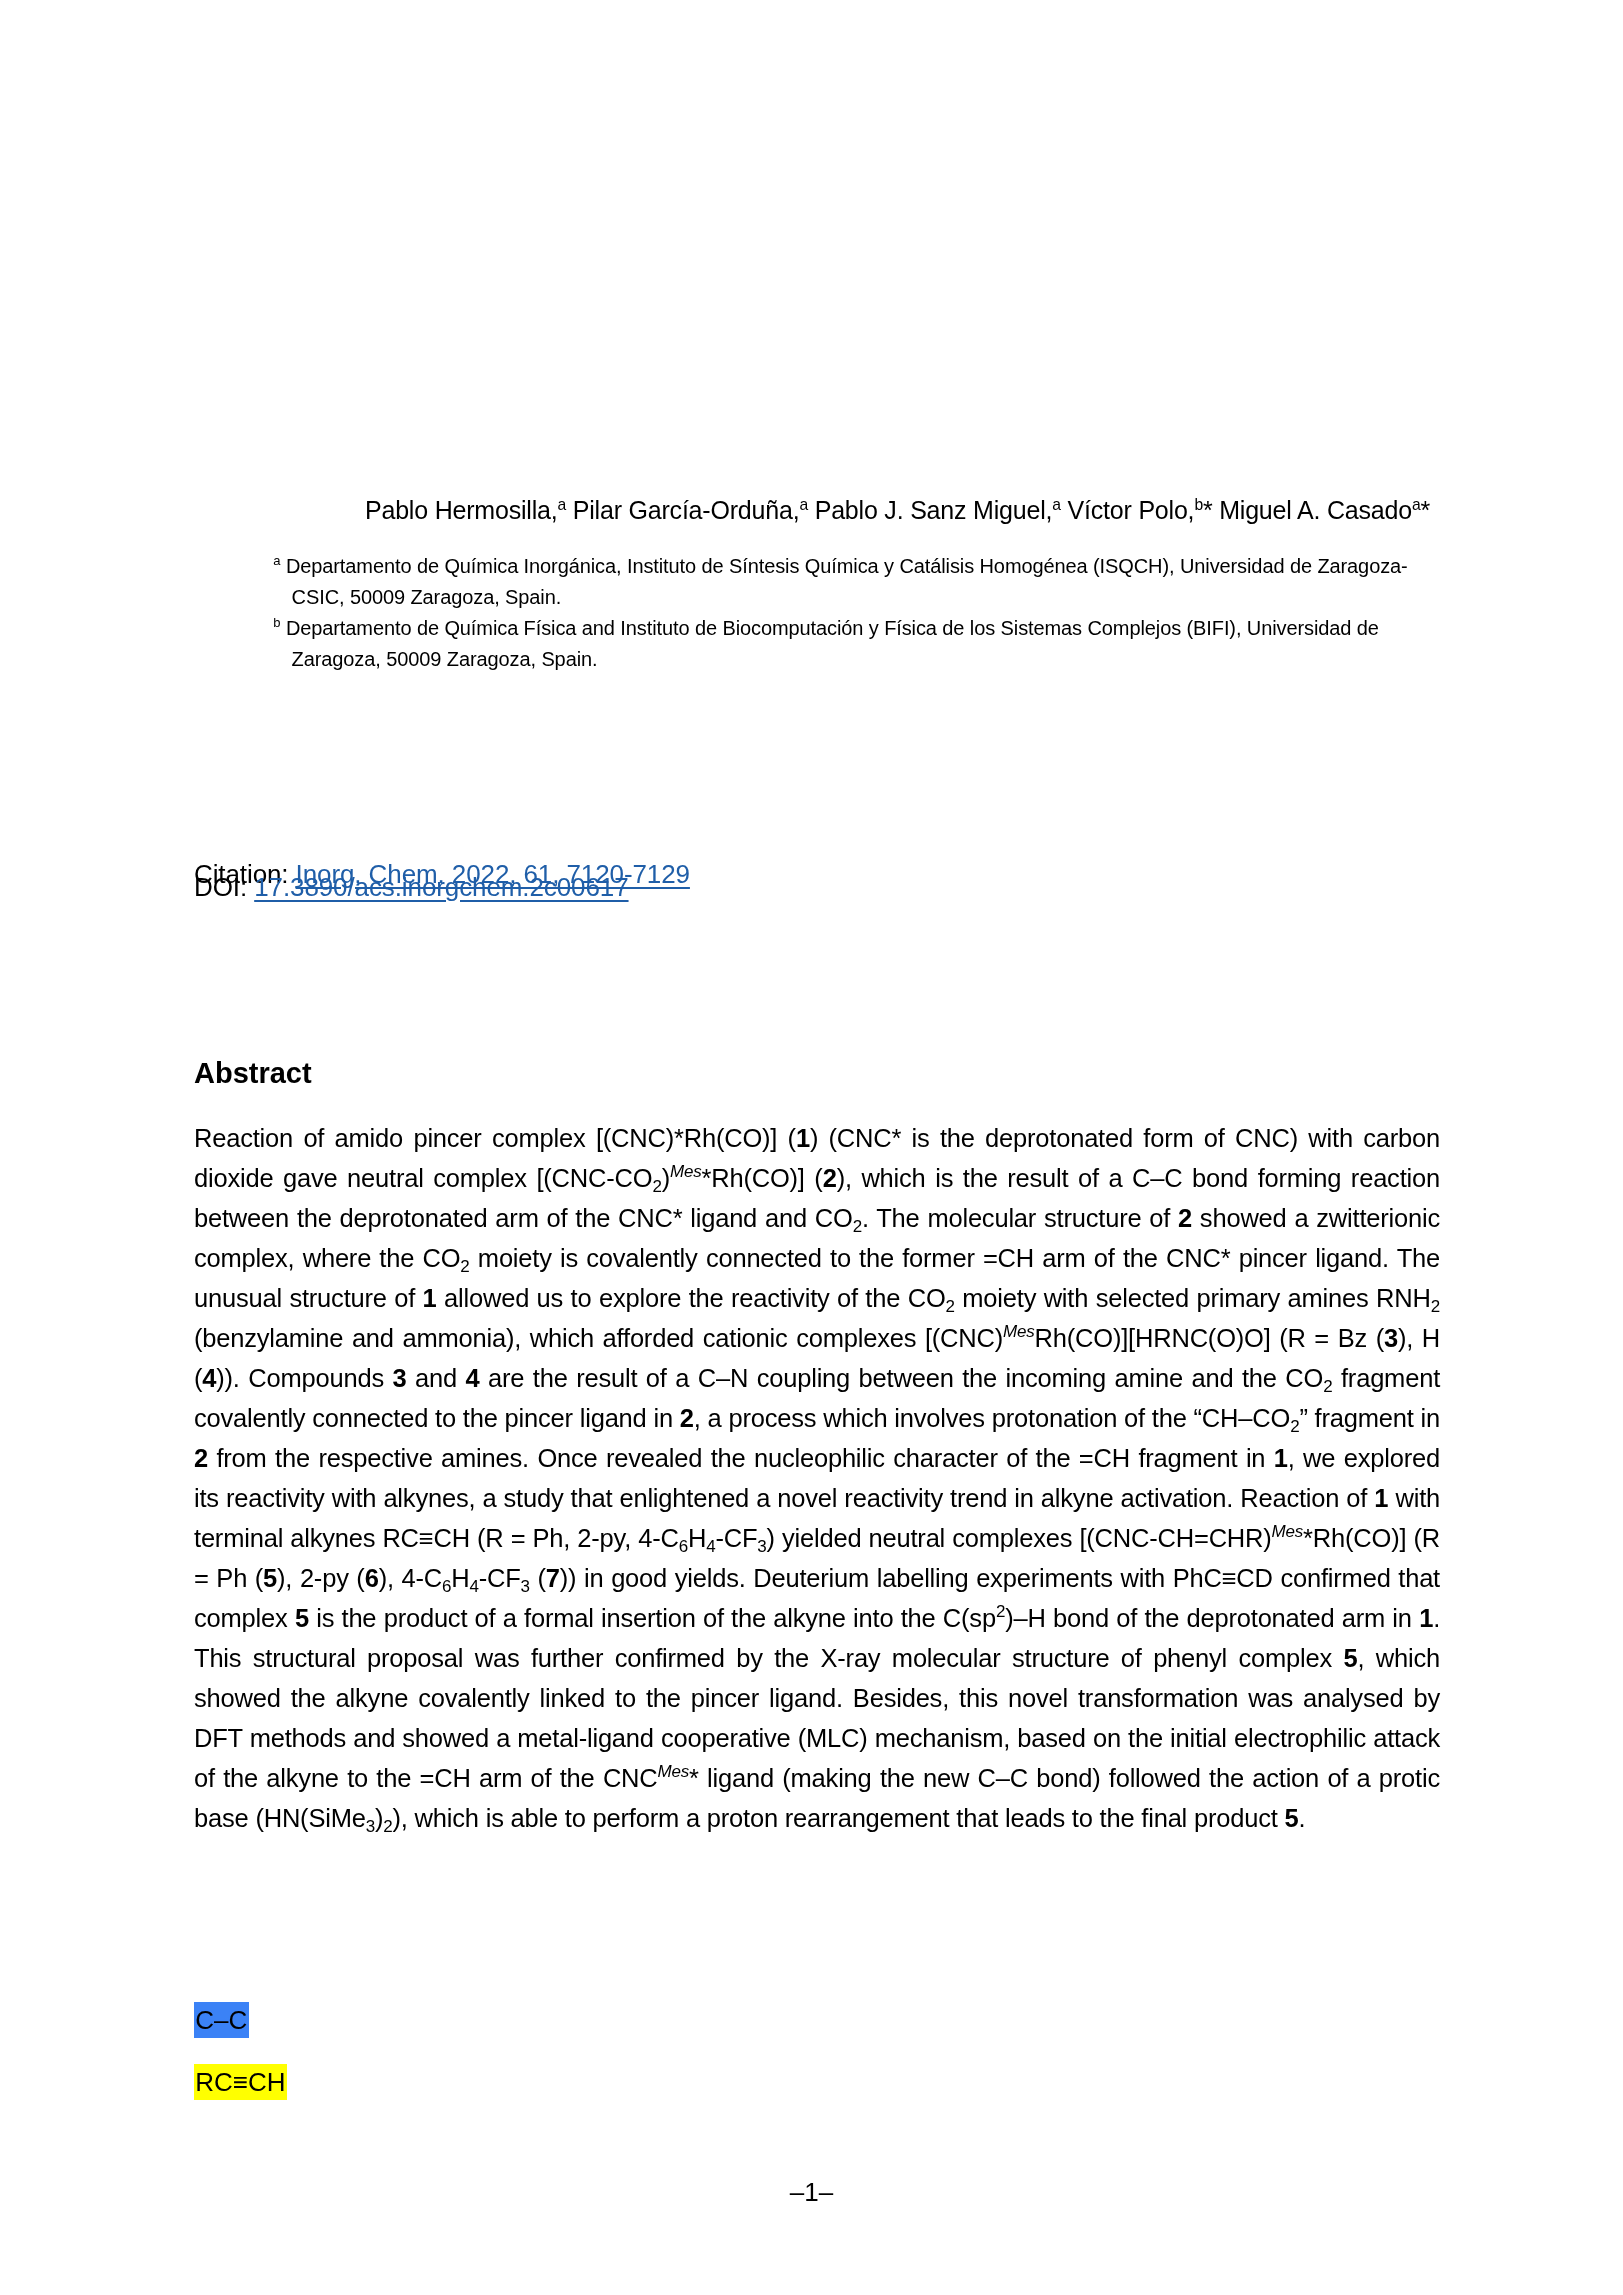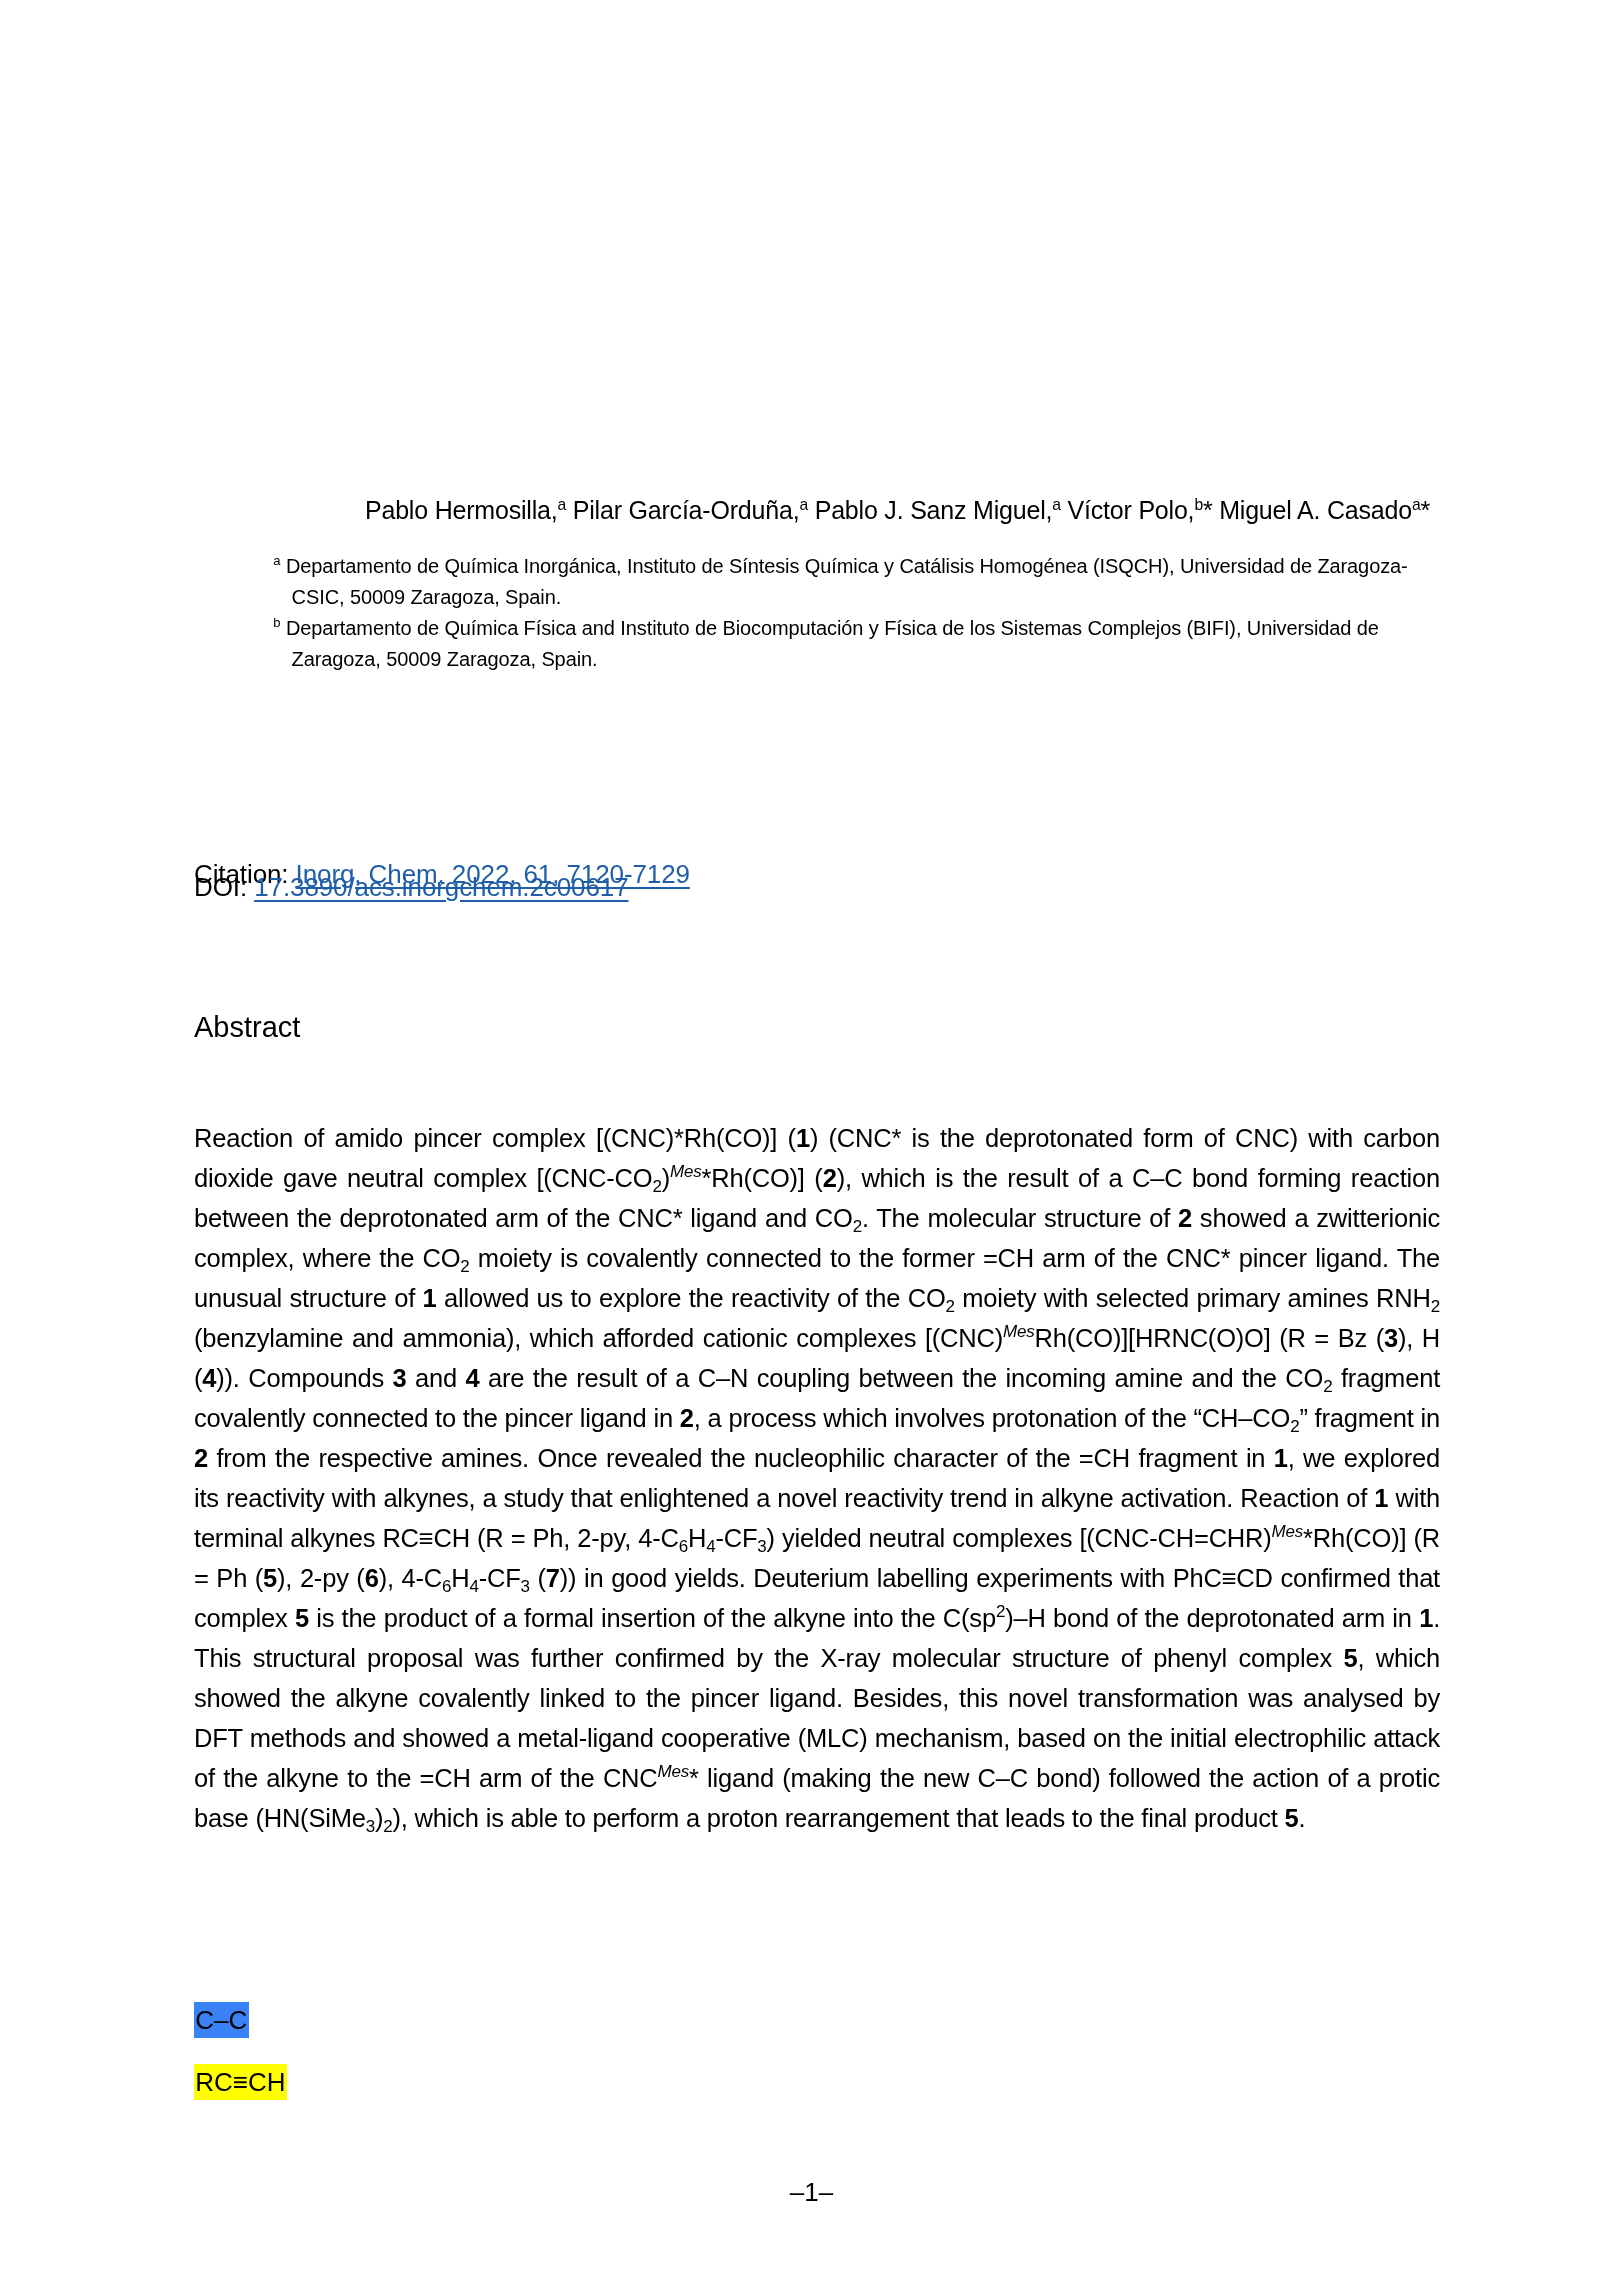--- a/index.html
+++ b/index.html
@@ -17,21 +17,21 @@
 
   .affils { position: absolute; left: 268px; width: 1172px; top: 551px; font-size: 20px; line-height: 31px; letter-spacing: -0.1px; }
   .affil { position: relative; padding-left: 23.6px; text-indent: -18.3px; }
   .affil sup { font-size: 13px; line-height: 0; vertical-align: 7.9px; }
 
   .meta-line { position: absolute; left: 194px; font-size: 26px; line-height: 37px; letter-spacing: -0.1px; }
   .meta-line a { color: #1f5ea8; text-decoration: underline; text-decoration-thickness: 2px; text-underline-offset: 3.9px; }
   #citation-line { top: 832px; margin-top: 24px; }
   #doi-line { top: 869px; }
 
-  .abstract-heading { position: absolute; left: 194px; top: 1009px; font-size: 29px; font-weight: normal; line-height: 37px; }
+  .abstract-heading { position: absolute; left: 194px; top: 1055px; font-size: 29px; font-weight: bold; line-height: 37px; }
 
   .abstract-body { position: absolute; left: 194px; width: 1246px; top: 1118px;
                    font-size: 25.5px; line-height: 40px; text-align: justify; letter-spacing: -0.2px; }
   .abstract-body sub { font-size: 17px; line-height: 0; vertical-align: -4.6px; }
   .abstract-body sup { font-size: 17px; line-height: 0; vertical-align: 9.8px; }
   .abstract-body .b { font-weight: bold; }
   .abstract-body .i { font-style: italic; }
 
   .keyword { position: absolute; left: 194px; font-size: 26px; line-height: 37px; }
   .keyword span { background: #ffff00; padding: 2.6px 1.3px; }

